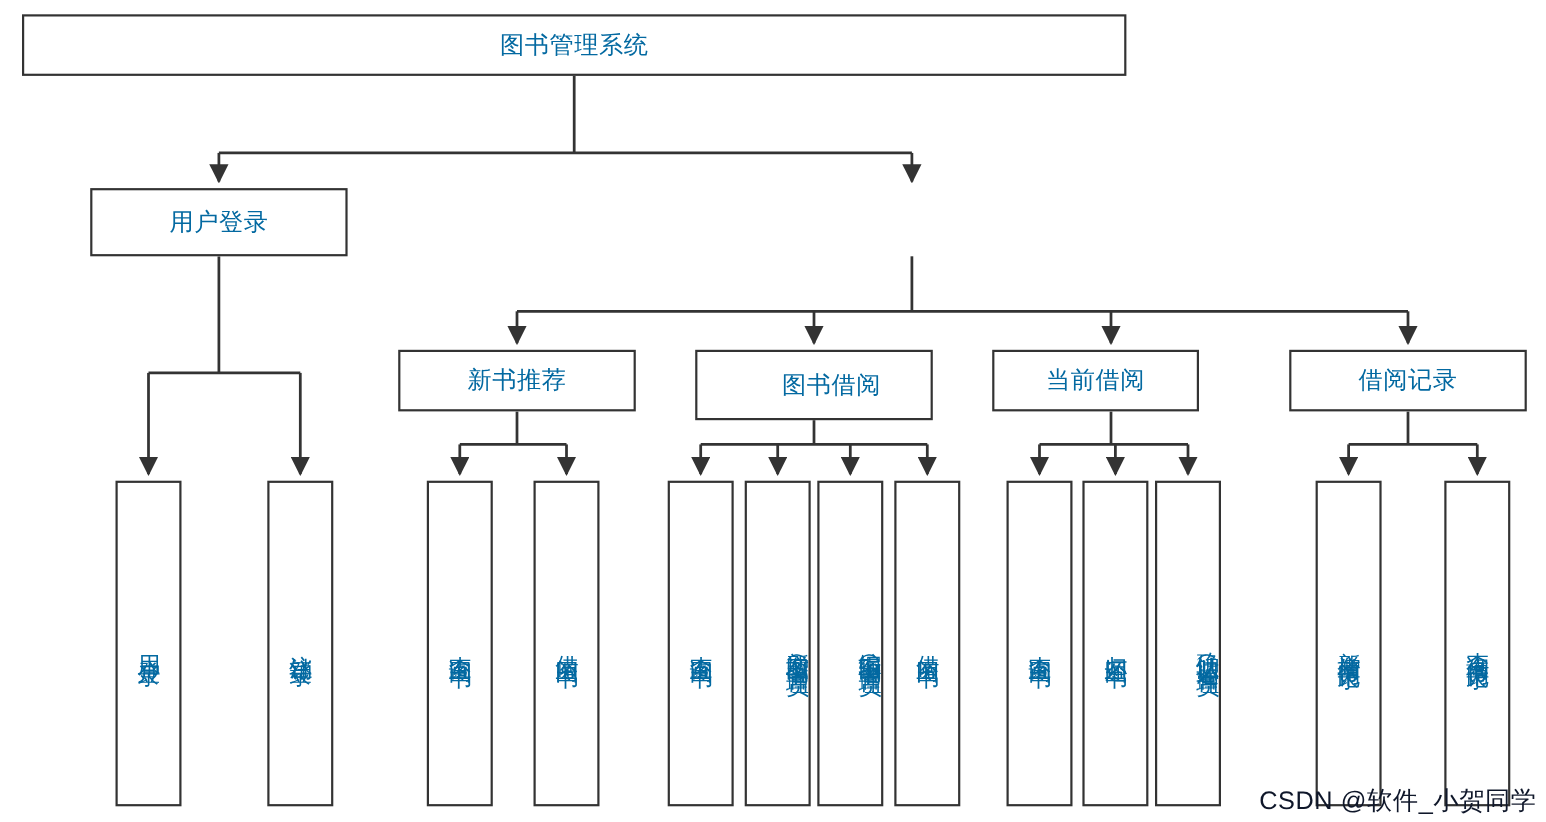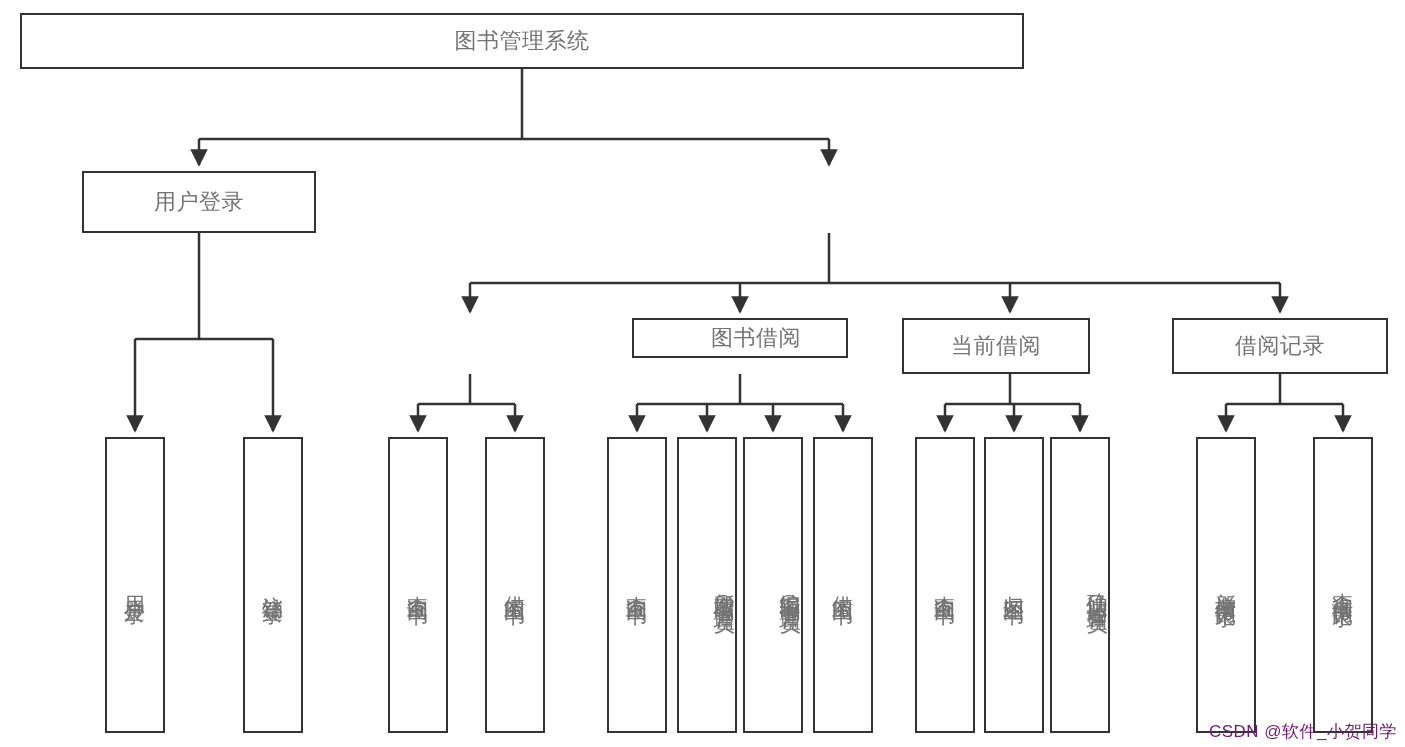--- a/index.html
+++ b/index.html
@@ -28,21 +28,21 @@
     pointer-events: none;
   }
   .node {
     position: absolute;
     box-sizing: border-box;
     background: #ffffff;
     border: 2px solid #333333;
     display: flex;
     align-items: center;
     justify-content: center;
-    color: #737373;
+    color: #0369a1;
     text-align: right;
   }
   .node-h {
     font-size: 22px;
     letter-spacing: 0.5px;
     white-space: nowrap;
   }
   .node-v {
     writing-mode: vertical-rl;
     text-orientation: upright;
@@ -54,22 +54,22 @@
     justify-content: center;
   }
   .node-v.center-v {
     align-items: center;
     padding-top: 0;
   }
   .watermark {
     position: absolute;
     right: 8px;
     bottom: 4px;
-    font-size: 17px;
-    color: #701a75;
+    font-size: 23px;
+    color: #0f172a;
     white-space: nowrap;
     letter-spacing: 0.5px;
   }
 </style>
 </head>
 <body>
 
 <div id="diagram-root">
 
   <svg class="connectors" viewBox="0 0 1405 747" xmlns="http://www.w3.org/2000/svg">
@@ -123,21 +123,24 @@
   </svg>
 
   <div class="node node-h" style="left:20px; top:13px; width:1004px; height:56px;">
     <span>图书管理系统</span>
   </div>
 
   <div class="node node-h" style="left:82px; top:171px; width:234px; height:62px;">
     <span>用户登录</span>
   </div>
 
-  <div class="node node-h" style="left:632px; top:318px; width:216px; height:40px;padding-left:32px;">
+  <div class="node node-h" style="left:362px; top:318px; width:216px; height:56px;">
+    <span>新书推荐</span>
+  </div>
+  <div class="node node-h" style="left:632px; top:318px; width:216px; height:64px;padding-left:32px;">
     <span>图书借阅</span>
   </div>
   <div class="node node-h" style="left:902px; top:318px; width:188px; height:56px;">
     <span>当前借阅</span>
   </div>
   <div class="node node-h" style="left:1172px; top:318px; width:216px; height:56px;">
     <span>借阅记录</span>
   </div>
 
   <div class="node node-v center-v" style="left:105px; top:437px; width:60px; height:296px;">

